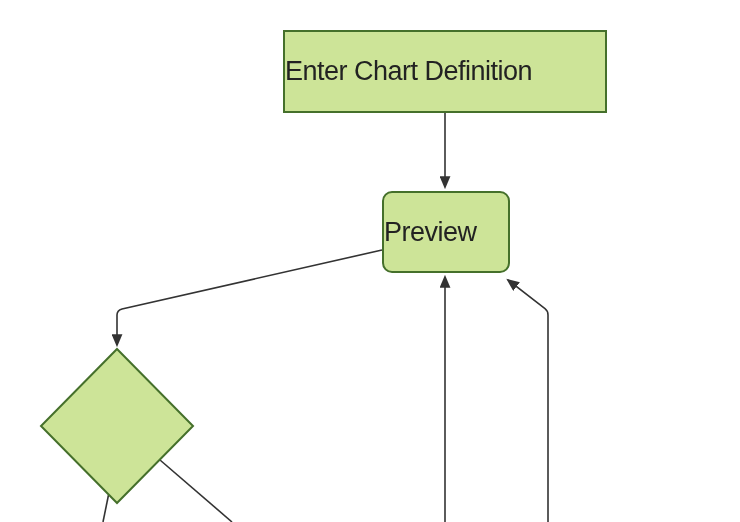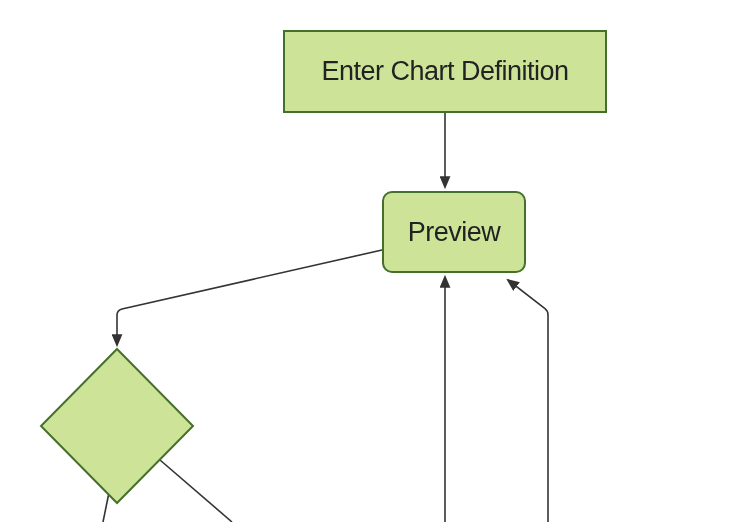--- a/index.html
+++ b/index.html
@@ -36,36 +36,35 @@
     stroke: var(--node-stroke, #45702b);
     stroke-width: 2;
   }
   .node {
     position: absolute;
     box-sizing: border-box;
     background: var(--node-fill, #cde498);
     border: 2px solid var(--node-stroke, #45702b);
     display: flex;
     align-items: center;
-    justify-content: center;
     color: var(--text, #222222);
     font-size: 27px;
     letter-spacing: -0.5px;
     white-space: nowrap;
   }
   .node-enter {
     left: 283px;
     top: 30px;
     width: 324px;
     height: 83px;
   }
   .node-preview {
     left: 382px;
     top: 191px;
-    width: 144px;
+    width: 128px;
     height: 82px;
     border-radius: 10px;
   }
   .diamond-label {
     position: absolute;
     left: 117px;
     top: 427px;
     transform: translate(-50%, -50%);
     color: var(--text, #222222);
     font-size: 27px;

